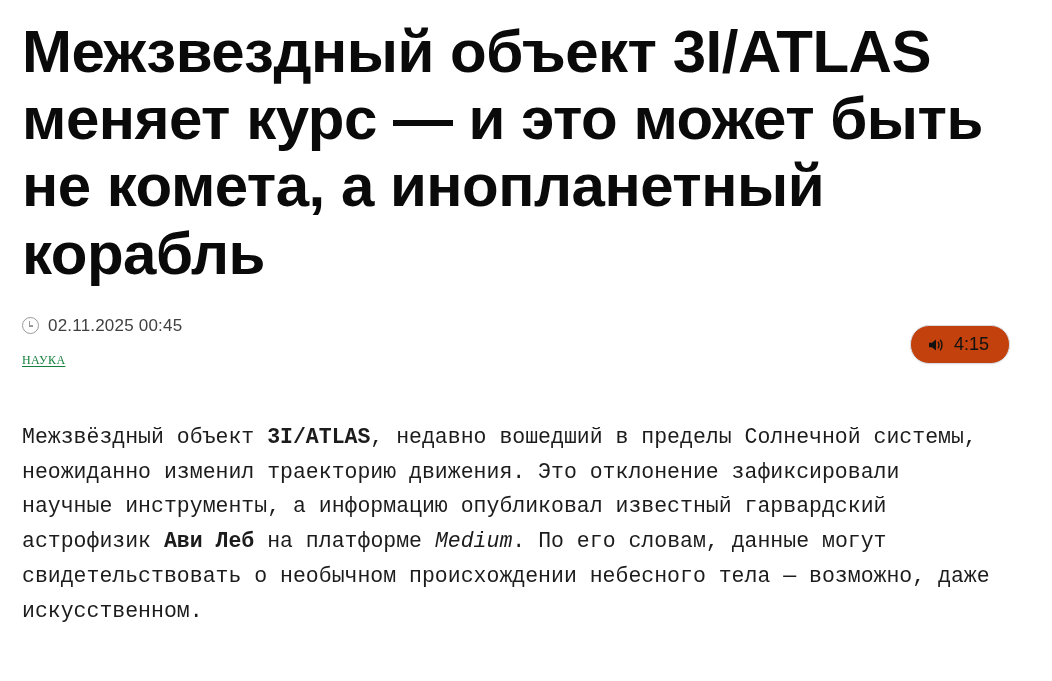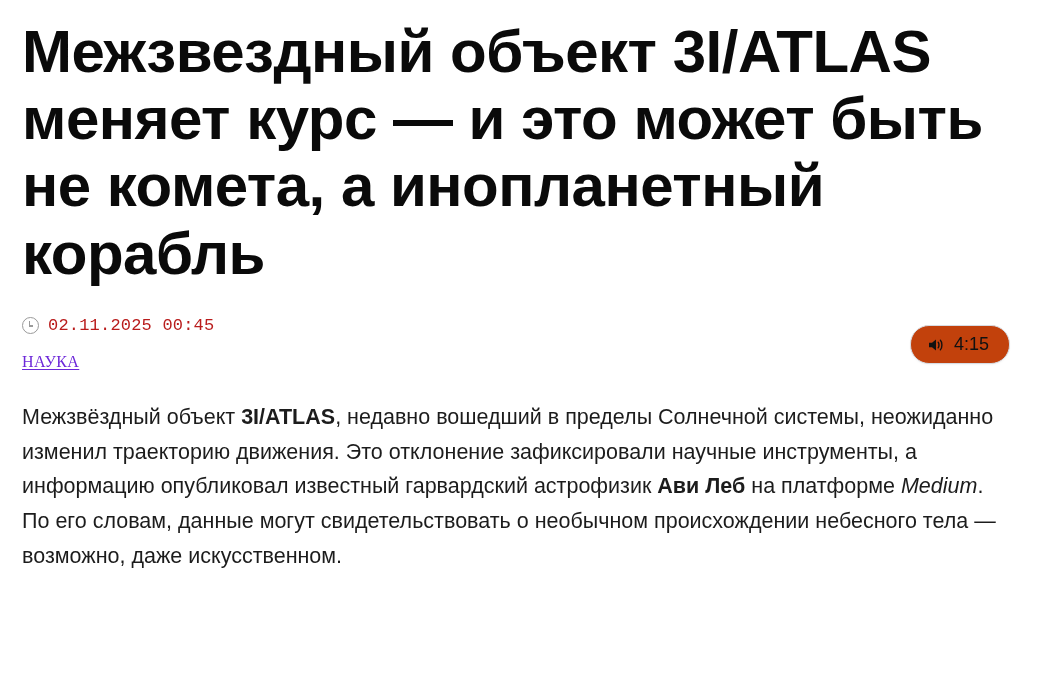--- a/index.html
+++ b/index.html
@@ -63,23 +63,23 @@
   .clock-icon::after {
     content: "";
     position: absolute;
     left: 6px;
     top: 7px;
     width: 4px;
     height: 1.4px;
     background: #9a9a9a;
   }
   .timestamp {
-    font-family: Liberation Mono, monospace;
+    font-family: Liberation Sans, sans-serif;
     font-size: 17px;
-    color: #b91c1c;
+    color: #404040;
     letter-spacing: 0.2px;
   }
 
   
   .audio-pill {
     position: absolute;
     right: 42px;
     top: 325px;
     display: flex;
     align-items: center;
@@ -99,33 +99,33 @@
   .audio-duration {
     font-family: "Liberation Sans", sans-serif;
     font-size: 18px;
     color: #111111;
   }
 
   
   .category {
     margin-top: 14px;
     font-family: "Liberation Serif", serif;
-    font-size: 16px;
+    font-size: 12px;
     letter-spacing: 0.4px;
-    color: #6d28d9;
+    color: #15803d;
     text-decoration: underline;
     text-underline-offset: 2px;
     display: inline-block;
     cursor: pointer;
   }
 
   
   .body-text {
-    margin-top: 29px;
-    font-family: Liberation Sans, sans-serif;
+    margin-top: 52px;
+    font-family: Liberation Mono, monospace;
     font-size: 21.5px;
     line-height: 1.62;
     color: #1c1c1c;
     max-width: 975px;
   }
   .body-text b { font-weight: bold; }
   .body-text i { font-style: italic; }
 </style>
 </head>
 <body>

